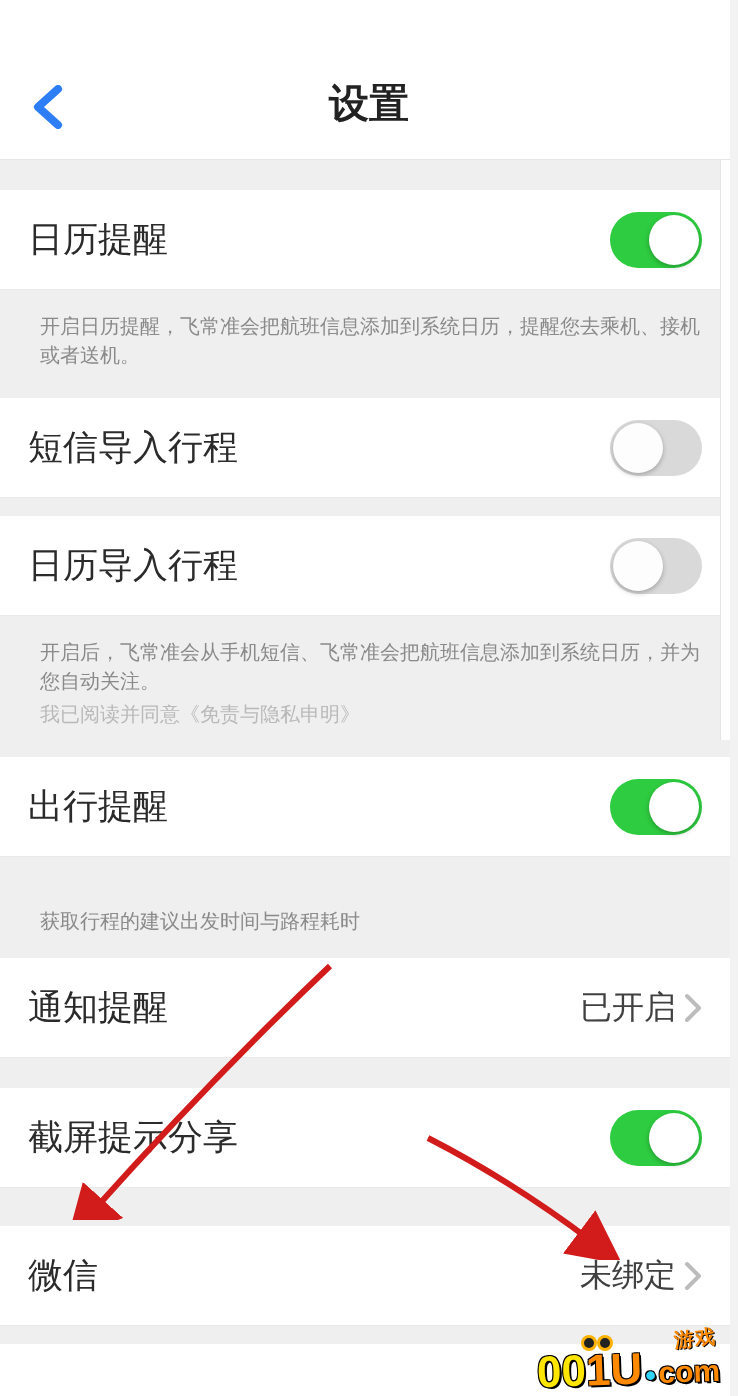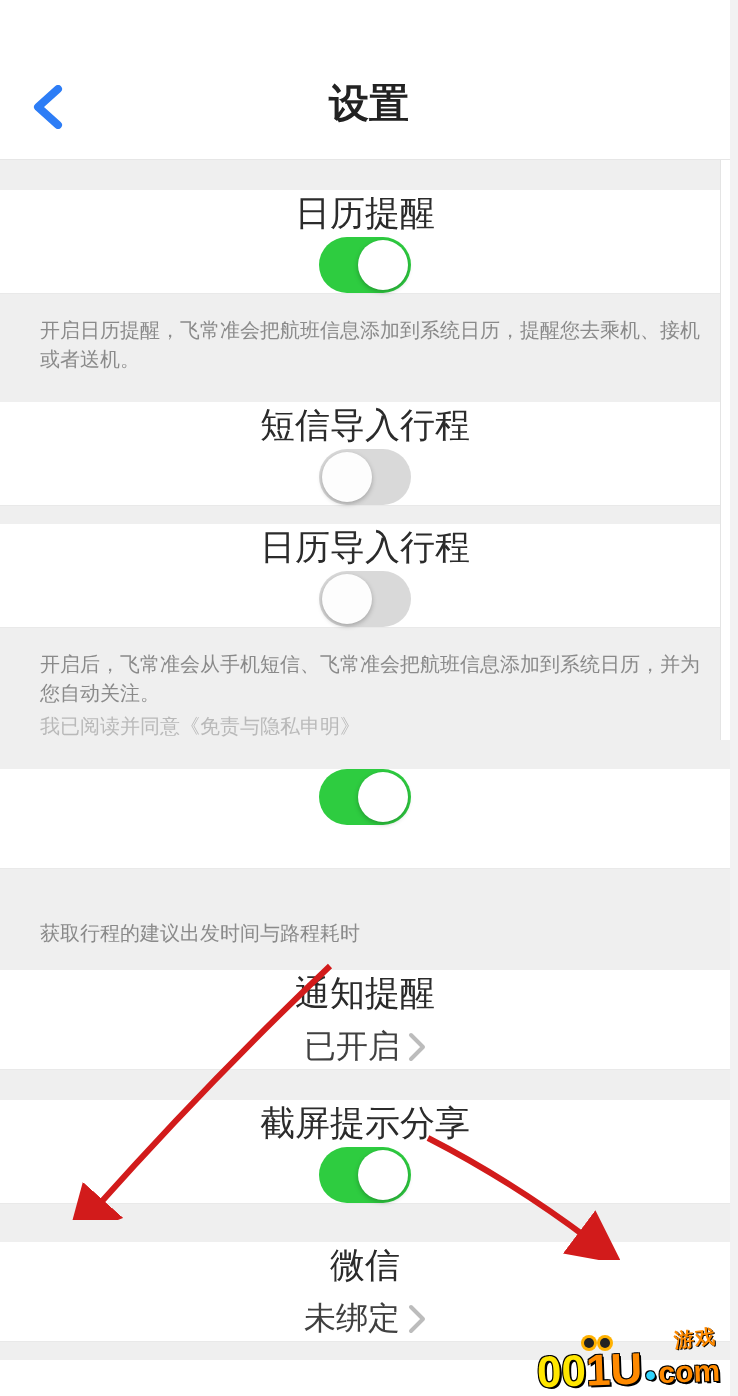--- a/index.html
+++ b/index.html
@@ -55,21 +55,20 @@
   .row {
     background: #fff;
     min-height: 100px;
     padding: 0 28px;
     display: flex;
     align-items: center;
     justify-content: space-between;
     font-size: 35px;
     color: #2b2b2b;
     border-bottom: 1px solid #e9e9e9;
-    flex-direction: column;
   }
   .row-label { font-size: 35px; color: #2b2b2b; }
   .row-value {
     font-size: 32px;
     color: #404040;
     display: flex;
     align-items: center;
     gap: 8px;
   }
 
@@ -212,20 +211,21 @@
     <span class="switch off">
         <span class="knob"></span>
       </span>
   </div>
   <div class="note">
     <span>开启后，飞常准会从手机短信、飞常准会把航班信息添加到系统日历，并为您自动关注。</span><br>
     <span class="priv-link">我已阅读并同意《免责与隐私申明》</span>
   </div>
 
   <div class="row">
+    <span class="row-label">出行提醒</span>
     <span class="switch on">
         <span class="knob"></span>
       </span>
   </div>
   <div class="note" style="padding-top:18px;padding-bottom:22px;margin-top:32px;">获取行程的建议出发时间与路程耗时</div>
 
   <div class="row">
     <span class="row-label">通知提醒</span>
     <span class="row-value">
       <span>已开启</span>

